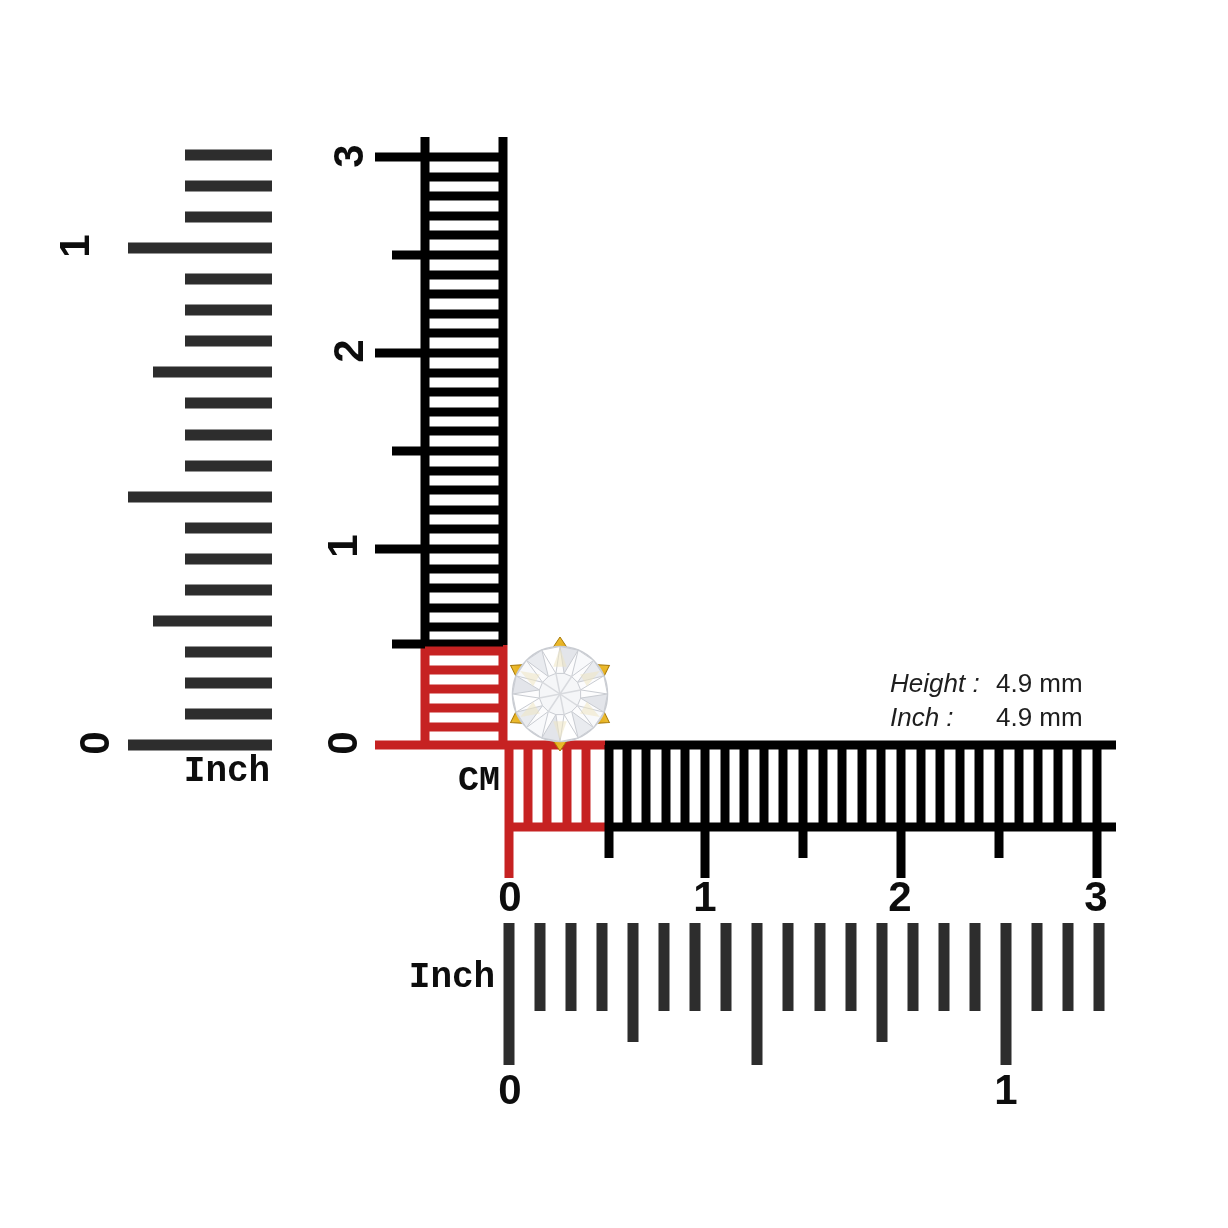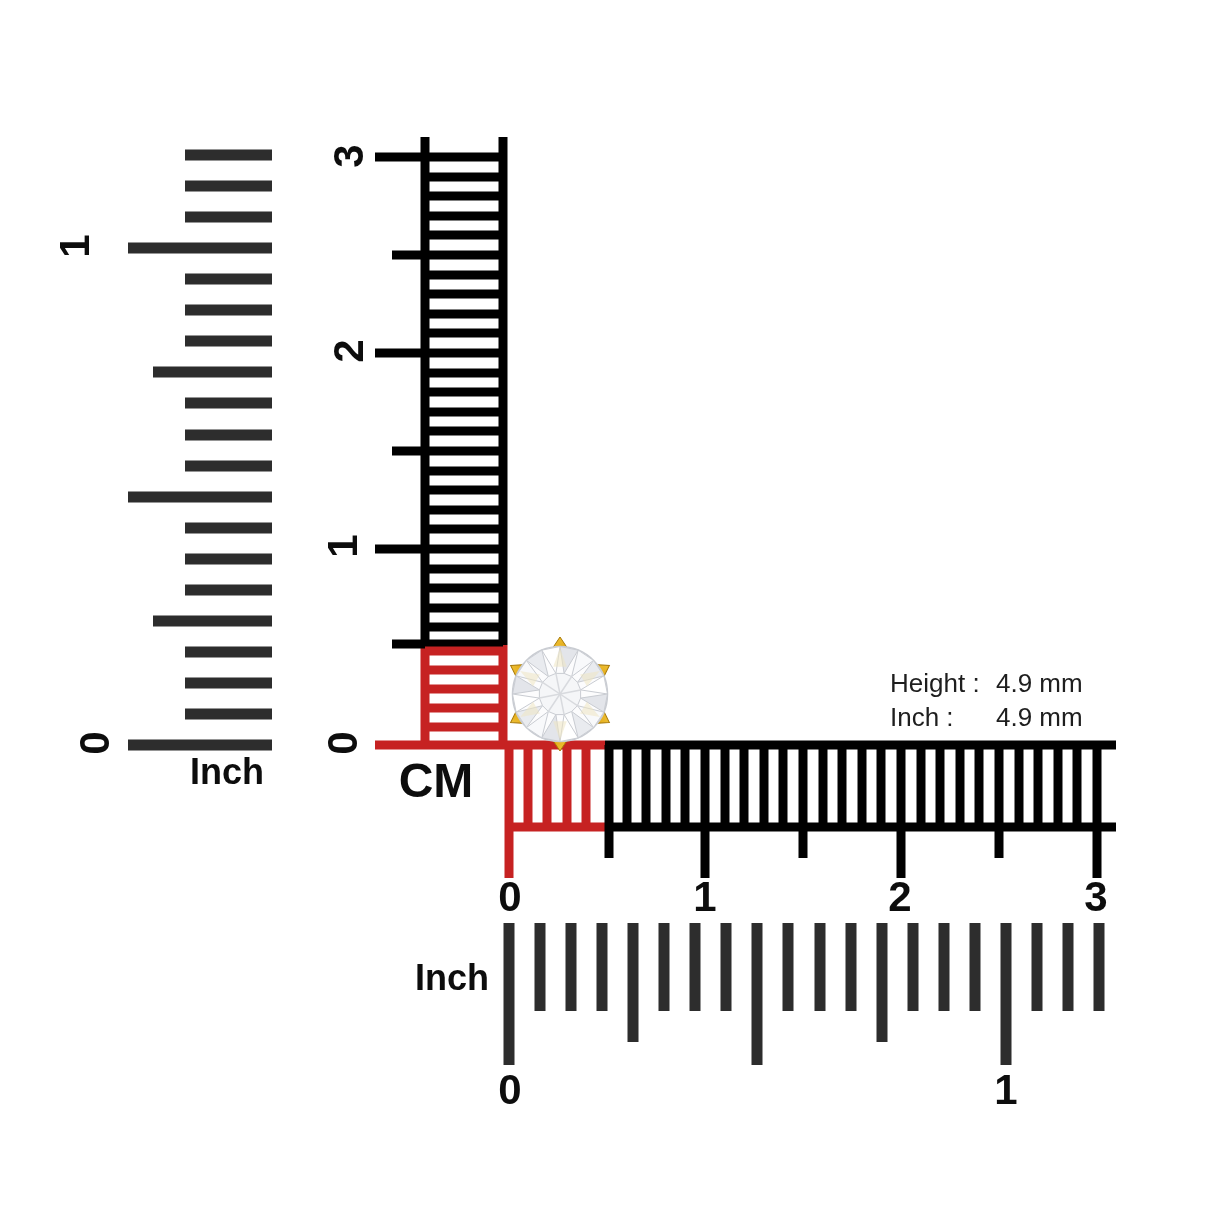--- a/index.html
+++ b/index.html
@@ -8,27 +8,27 @@
     overflow:hidden;font-family:"Liberation Sans",sans-serif;
   }
   .stage svg.rulers{position:absolute;left:0;top:0;}
   .num{
     position:absolute;font-weight:bold;font-size:42px;color:#0d0d0d;
     transform:translate(-50%,-50%);white-space:nowrap;line-height:1;
   }
   .rot{transform:translate(-50%,-50%) rotate(-90deg);}
   .unit{
     position:absolute;font-weight:bold;font-size:36px;color:#0d0d0d;
-    transform:translate(-50%,-50%);white-space:nowrap;line-height:1;
+    transform:translate(-50%,-50%);white-space:nowrap;line-height:1;font-family:Liberation Mono, monospace;
   }
   .dims{
     position:absolute;font-size:26px;color:#1e1e1e;line-height:34px;
   }
   .dim-row{display:flex;}
-  .dim-label{width:106px;}
+  .dim-label{width:106px;font-style:italic;}
   .dim-value{}
 </style>
 </head>
 <body>
 
 <div class="stage">
 
   <svg class="rulers" width="1228" height="1228" viewBox="0 0 1228 1228">
     <defs>
       <linearGradient id="gg" x1="0" y1="0" x2="1" y2="1">
@@ -199,21 +199,21 @@
 
   <div class="num rot" style="left:75px;top:246px">1</div>
   <div class="num rot" style="left:95px;top:743px">0</div>
   <div class="unit" style="left:227px;top:772px">Inch</div>
 
   <div class="num rot" style="left:349px;top:156px">3</div>
   <div class="num rot" style="left:349px;top:351px">2</div>
   <div class="num rot" style="left:343px;top:546px">1</div>
   <div class="num rot" style="left:343px;top:743px">0</div>
 
-  <div class="unit" style="left:436px;top:781px;font-size:48px">CM</div>
+  <div class="unit" style="left:479px;top:781px;font-size:35px">CM</div>
   <div class="num" style="left:510px;top:897px">0</div>
   <div class="num" style="left:705px;top:897px">1</div>
   <div class="num" style="left:900px;top:897px">2</div>
   <div class="num" style="left:1096px;top:897px">3</div>
 
   <div class="unit" style="left:452px;top:978px">Inch</div>
   <div class="num" style="left:510px;top:1090px">0</div>
   <div class="num" style="left:1006px;top:1090px">1</div>
 
   <div class="dims" style="left:890px;top:666px">

